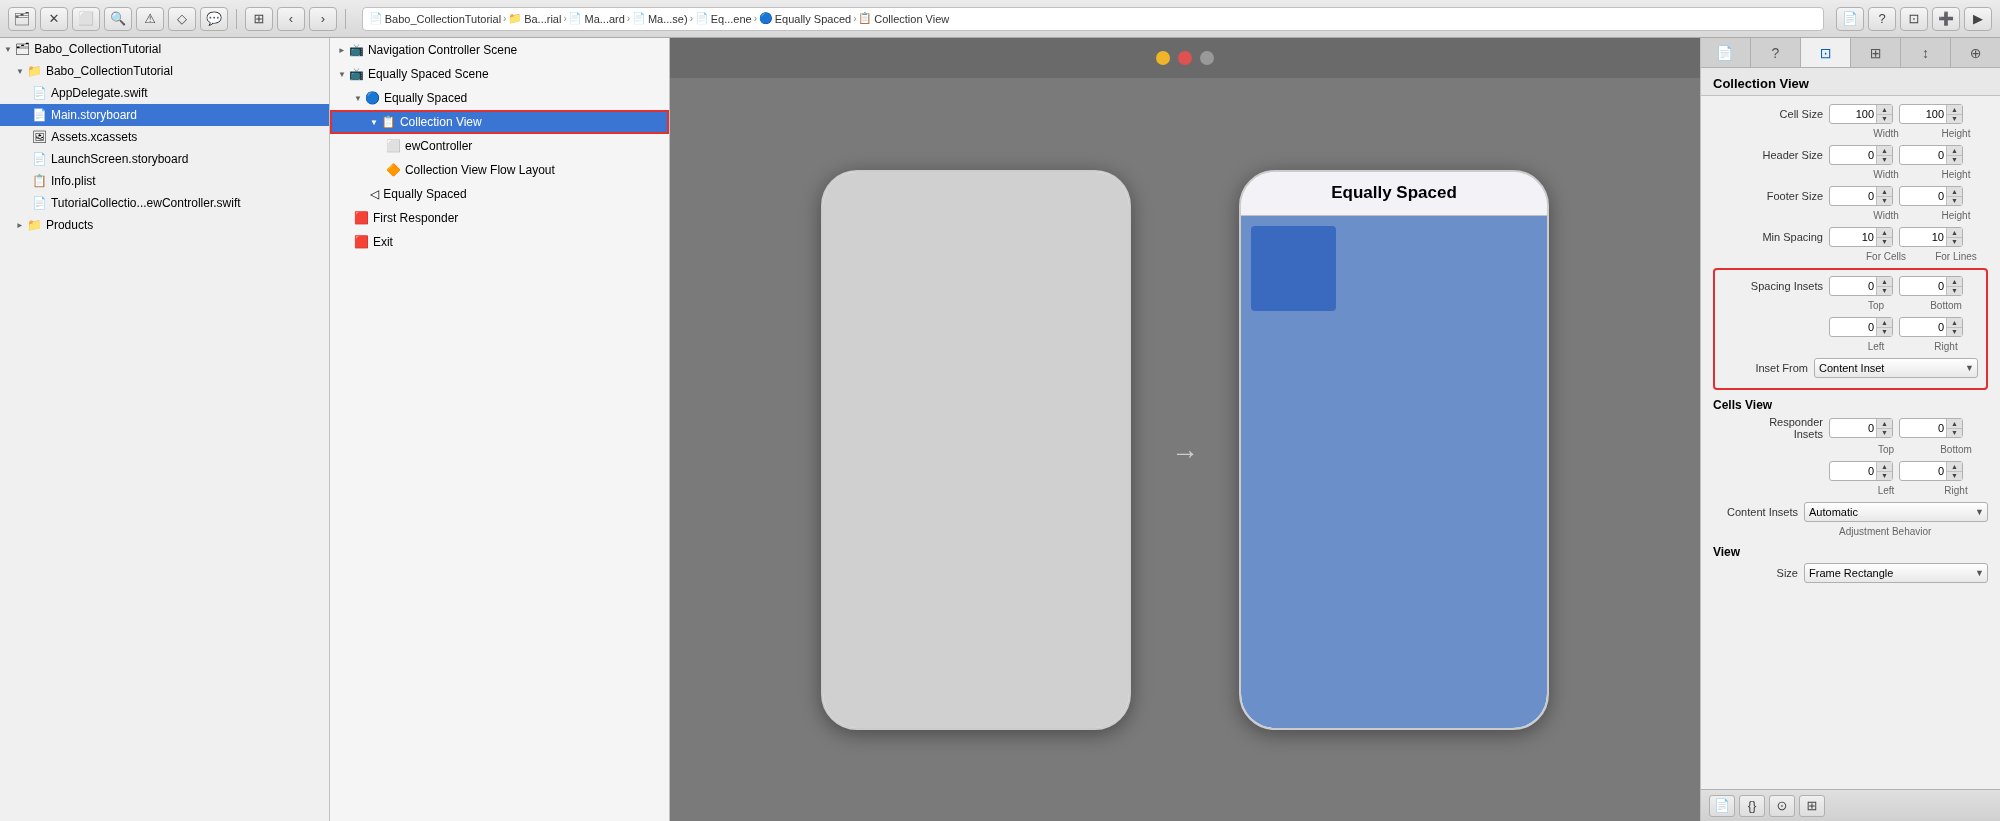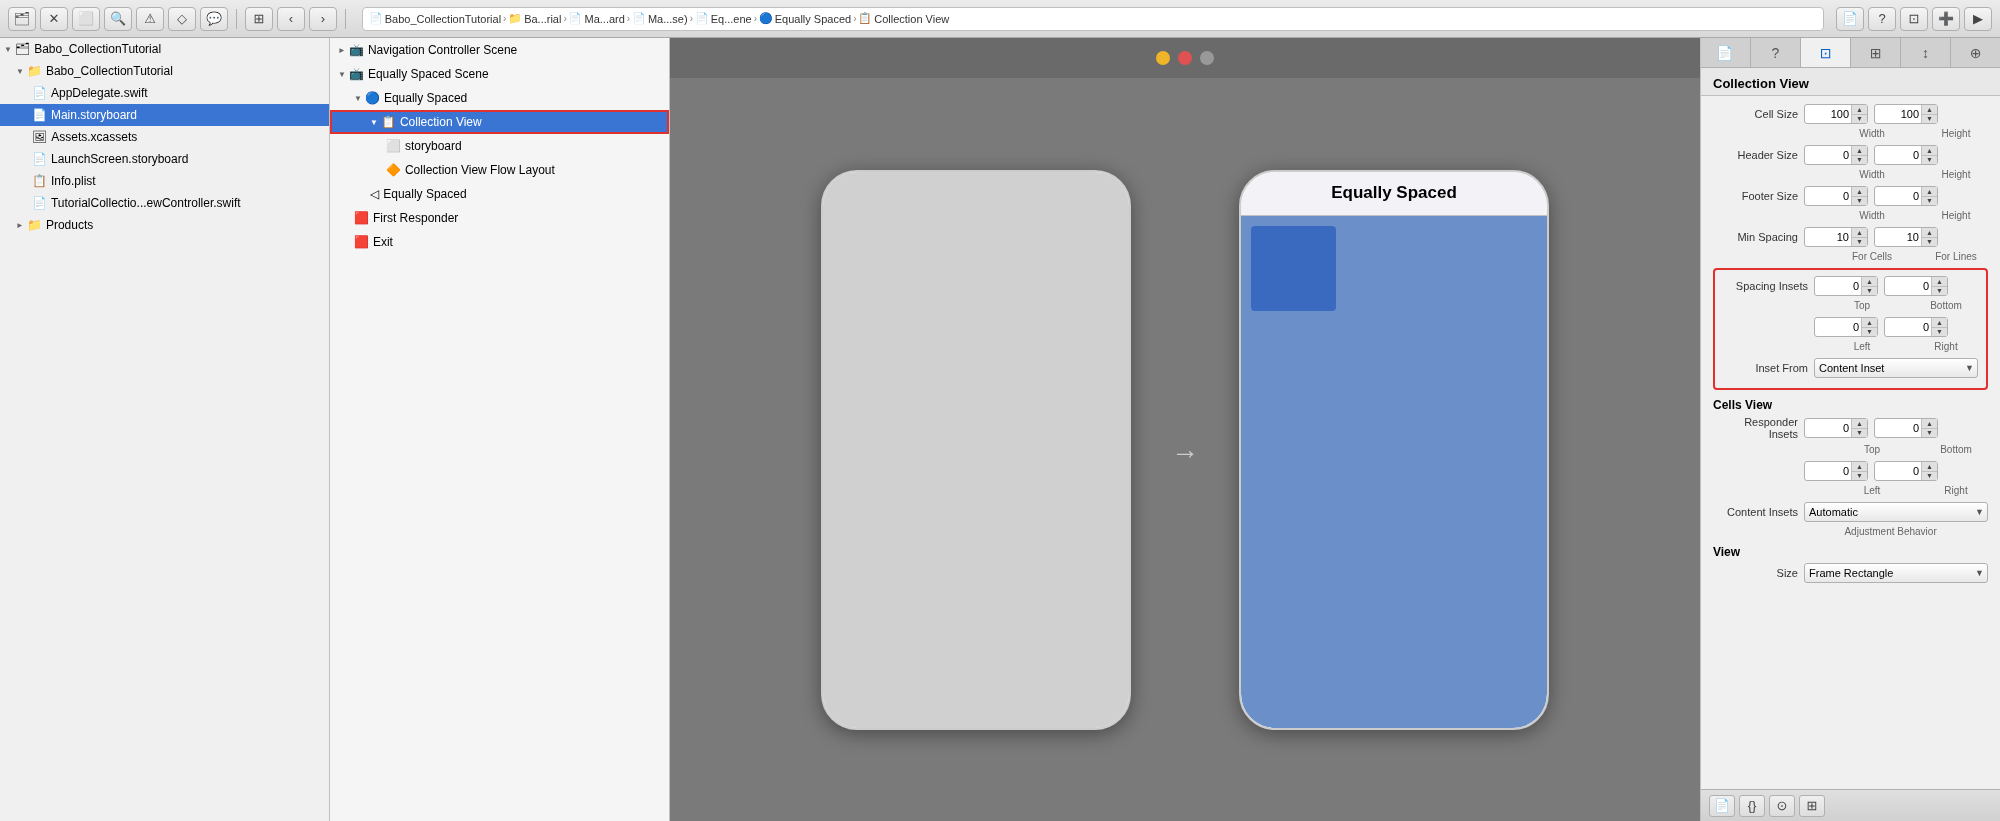--- a/index.html
+++ b/index.html
@@ -300,21 +300,21 @@
       align-items: center;
       justify-content: center;
       font-size: 7px;
       color: #444;
       border-left: 1px solid #c0c0c0;
     }
     .stepper-up { border-bottom: 1px solid #c0c0c0; }
     .sub-label-row {
       display: flex;
       justify-content: flex-end;
-      gap: 20px;
+      gap: 6px;
       margin-bottom: 6px;
     }
     .sub-label {
       font-size: 10px;
       color: #666;
       width: 64px;
       text-align: center;
     }
     .section-title {
       font-size: 12px;
@@ -381,20 +381,21 @@
       background: #f0f0f0;
       color: #0060cc;
     }
     .rpanel-tab:last-child { border-right: none; }
 
     .double-field-row {
       display: flex;
       align-items: center;
       gap: 6px;
       margin-bottom: 4px;
+      justify-content: center;
     }
     .label-width { width: 85px; text-align: right; }
 
     .bottom-toolbar {
       height: 32px;
       background: linear-gradient(to bottom, #e0e0e0, #d0d0d0);
       border-top: 1px solid #b0b0b0;
       display: flex;
       align-items: center;
       justify-content: space-between;
@@ -577,21 +578,21 @@
       </div>
 
       <div class="scene-item" style="padding-left:40px; background: #3a75d3; color: #fff; outline: 2px solid #e03030; outline-offset:-2px;">
         <span class="triangle" style="font-size:8px; margin-right:3px; color:#fff;">▼</span>
         <span class="nav-icon">📋</span>
         <span class="nav-label">Collection View</span>
       </div>
 
       <div class="scene-item" style="padding-left:56px;">
         <span class="nav-icon">⬜</span>
-        <span class="nav-label">storyboard</span>
+        <span class="nav-label">ewController</span>
       </div>
 
       <div class="scene-item" style="padding-left:56px;">
         <span class="nav-icon">🔶</span>
         <span class="nav-label">Collection View Flow Layout</span>
       </div>
 
       <div class="scene-item" style="padding-left:40px;">
         <span class="nav-icon">◁</span>
         <span class="nav-label">Equally Spaced</span>

